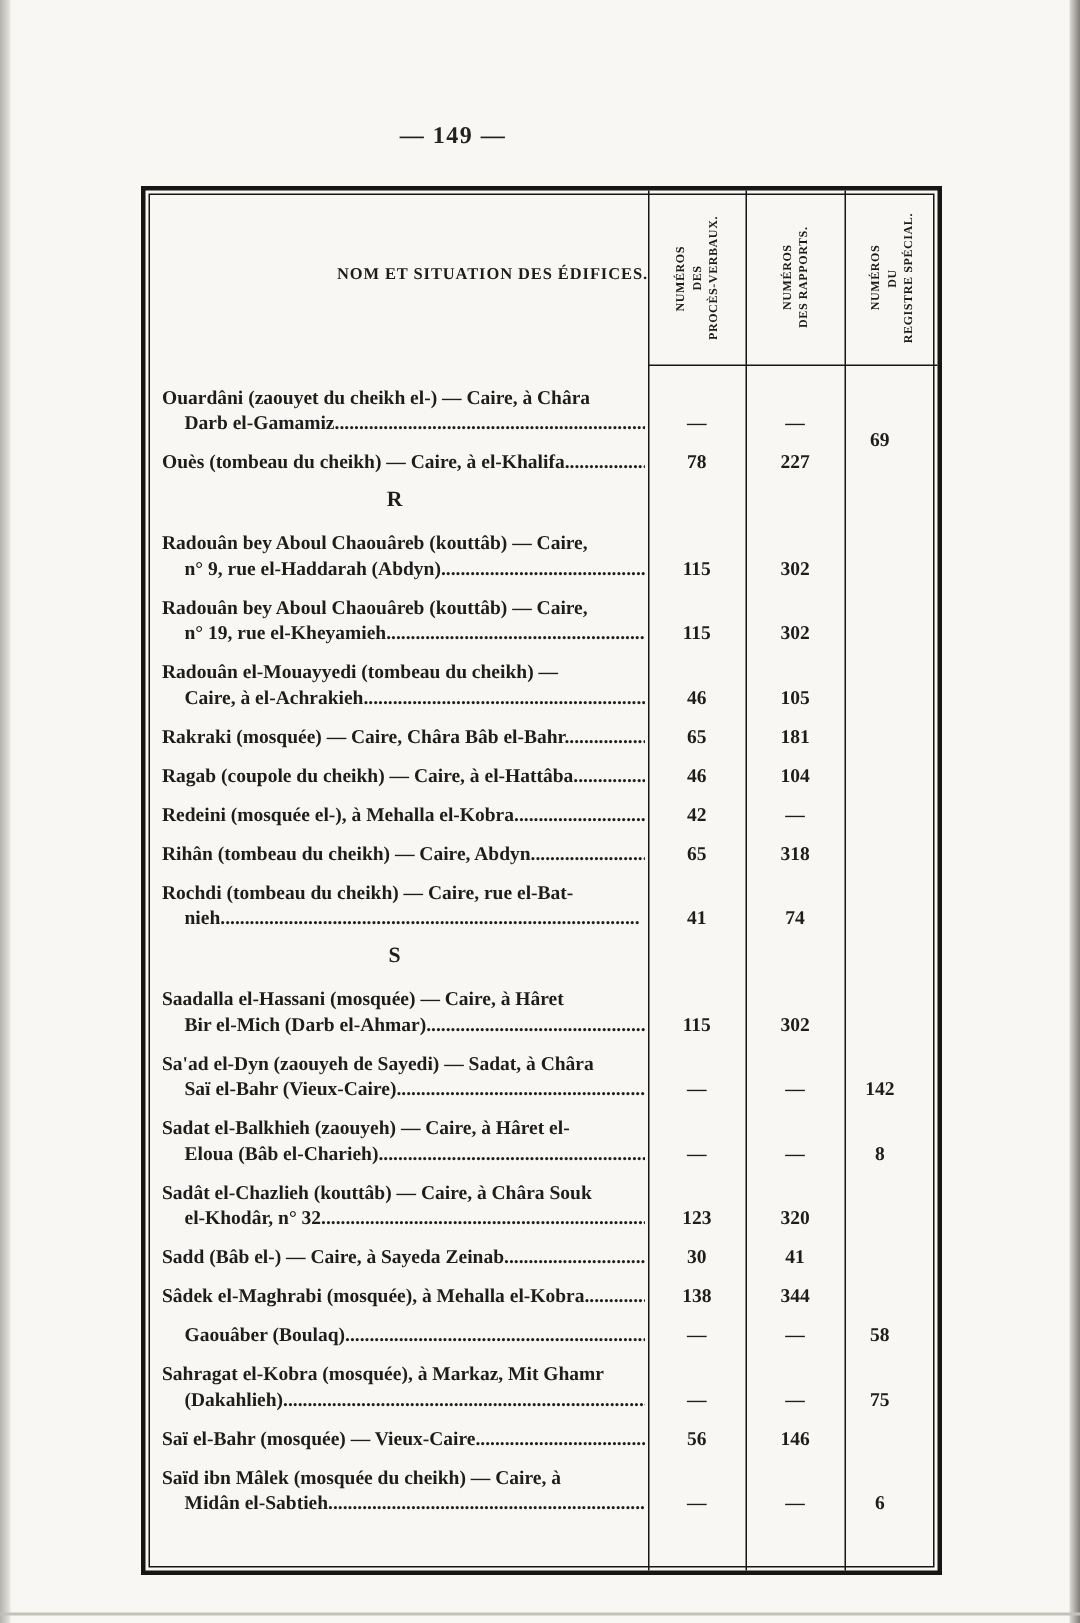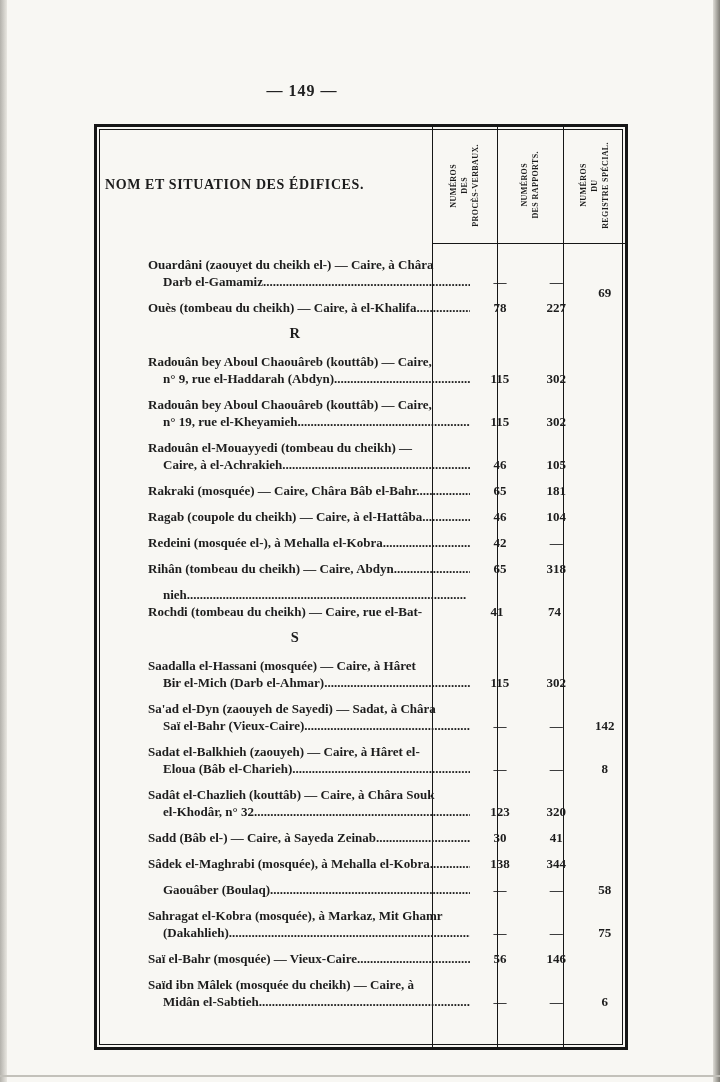--- a/index.html
+++ b/index.html
@@ -27,34 +27,34 @@
   }
   .inner-line{position:absolute;inset:2px;border:1px solid #161616;pointer-events:none;}
 
   .vrule{position:absolute;top:0;bottom:0;width:1px;background:#161616;}
   .vrule.v1{left:335px;}
   .vrule.v2{left:400px;}
   .vrule.v3{left:466px;}
   .header-underline{position:absolute;top:116px;left:335px;width:193px;height:1px;background:#161616;}
 
   .name-header{
-    position:absolute;left:8px;top:50px;width:335px;text-align:left;
-    font-size:14px;font-weight:bold;letter-spacing:0.6px;color:#1c1c1c;
+    position:absolute;left:0;top:50px;width:335px;text-align:right;
+    font-size:11px;font-weight:bold;letter-spacing:0.6px;color:#1c1c1c;
   }
   .rot-col{position:absolute;top:0;height:116px;display:flex;align-items:center;justify-content:center;}
   .rot-col.c1{left:335px;width:65px;}
   .rot-col.c2{left:400px;width:66px;}
   .rot-col.c3{left:466px;width:62px;}
   .rot-text{
     writing-mode:vertical-rl;transform:rotate(180deg);
     white-space:pre-line;text-align:center;
     font-size:8px;line-height:11px;font-weight:bold;letter-spacing:0.4px;color:#1c1c1c;
   }
 
-  .rows{position:absolute;top:117px;left:0;right:0;bottom:0;padding-top:12px;overflow:hidden;padding-left:40px;}
+  .rows{position:absolute;top:117px;left:0;right:0;bottom:0;padding-top:12px;overflow:hidden;}
   .row{display:flex;align-items:flex-end;margin-bottom:9px;}
   .name-cell{
     width:335px;box-sizing:border-box;padding-left:11px;padding-right:2px;
     font-size:13px;font-weight:bold;line-height:17px;color:#1d1d1d;
   }
   .line{white-space:nowrap;overflow:hidden;}
   .line.cont{padding-left:15px;}
   .num-cell{box-sizing:border-box;text-align:center;font-size:13px;font-weight:bold;line-height:17px;color:#1d1d1d;}
   .pv-cell{width:65px;}
   .rap-cell{width:66px;}
@@ -173,22 +173,22 @@
       <div class="row entry-row">
         <div class="name-cell">
           <div class="line first">Rihân (tombeau du cheikh) — Caire, Abdyn<span class="dots">......................................................................................</span></div>
         </div>
         <div class="num-cell pv-cell"><span>65</span></div>
         <div class="num-cell rap-cell"><span>318</span></div>
         <div class="num-cell reg-cell"><span></span></div>
       </div>
       <div class="row entry-row">
         <div class="name-cell">
+          <div class="line first">Rochdi (tombeau du cheikh) — Caire, rue el-Bat-</div>
           <div class="line cont">nieh<span class="dots">......................................................................................</span></div>
-          <div class="line first">Rochdi (tombeau du cheikh) — Caire, rue el-Bat-</div>
         </div>
         <div class="num-cell pv-cell"><span>41</span></div>
         <div class="num-cell rap-cell"><span>74</span></div>
         <div class="num-cell reg-cell"><span></span></div>
       </div>
       <div class="row section-row">
         <div class="name-cell section-label">S</div>
         <div class="num-cell pv-cell"></div>
         <div class="num-cell rap-cell"></div>
         <div class="num-cell reg-cell"></div>

